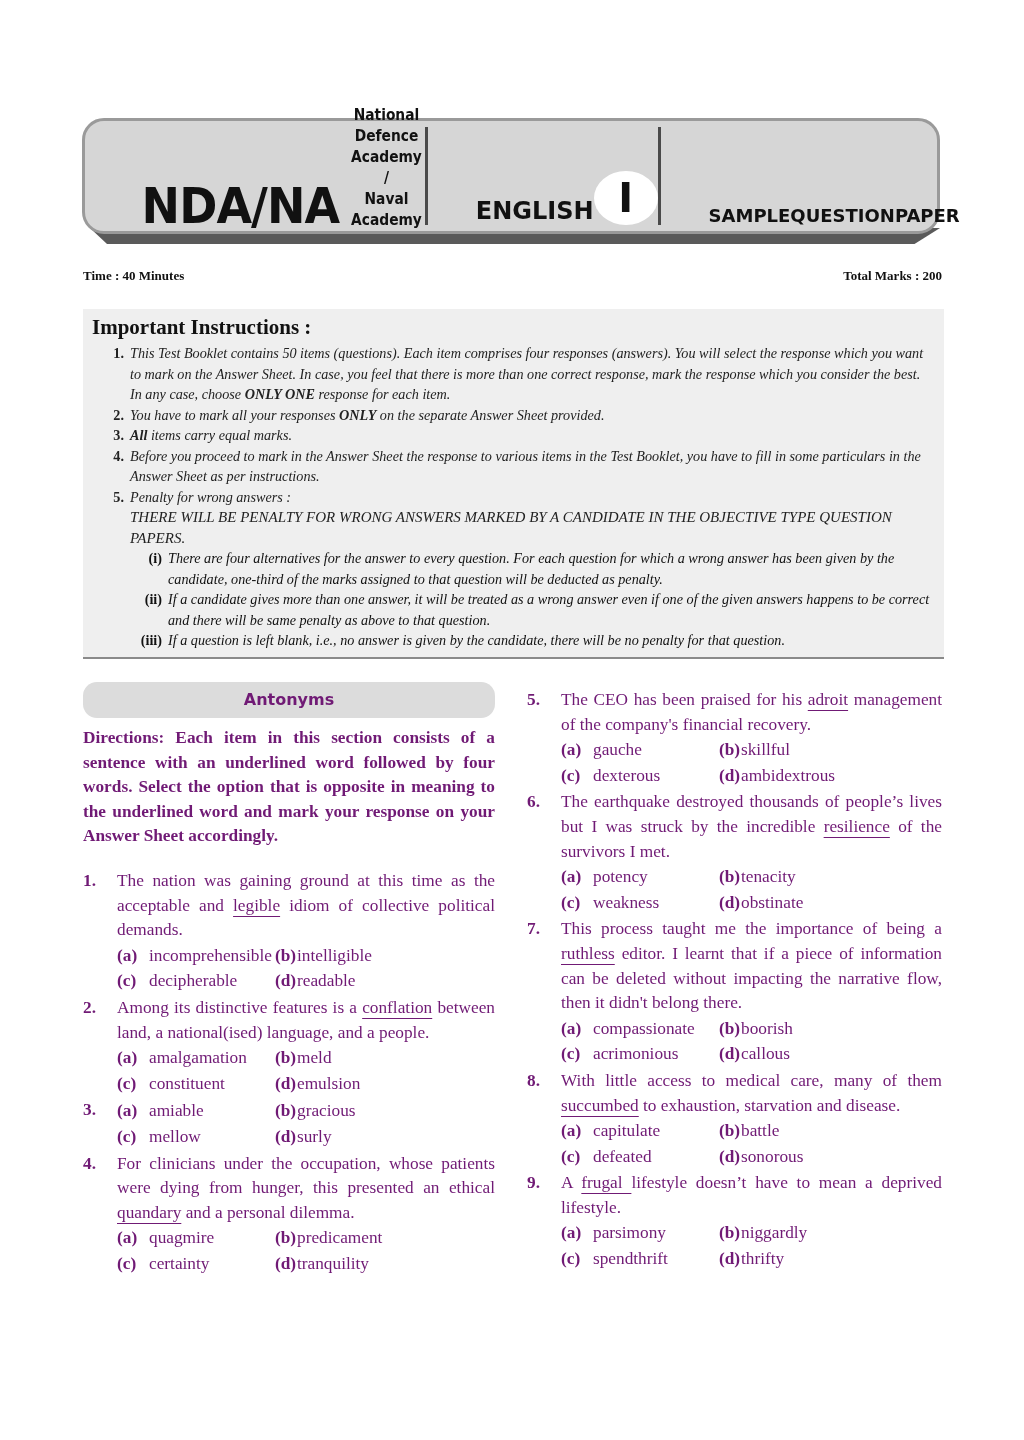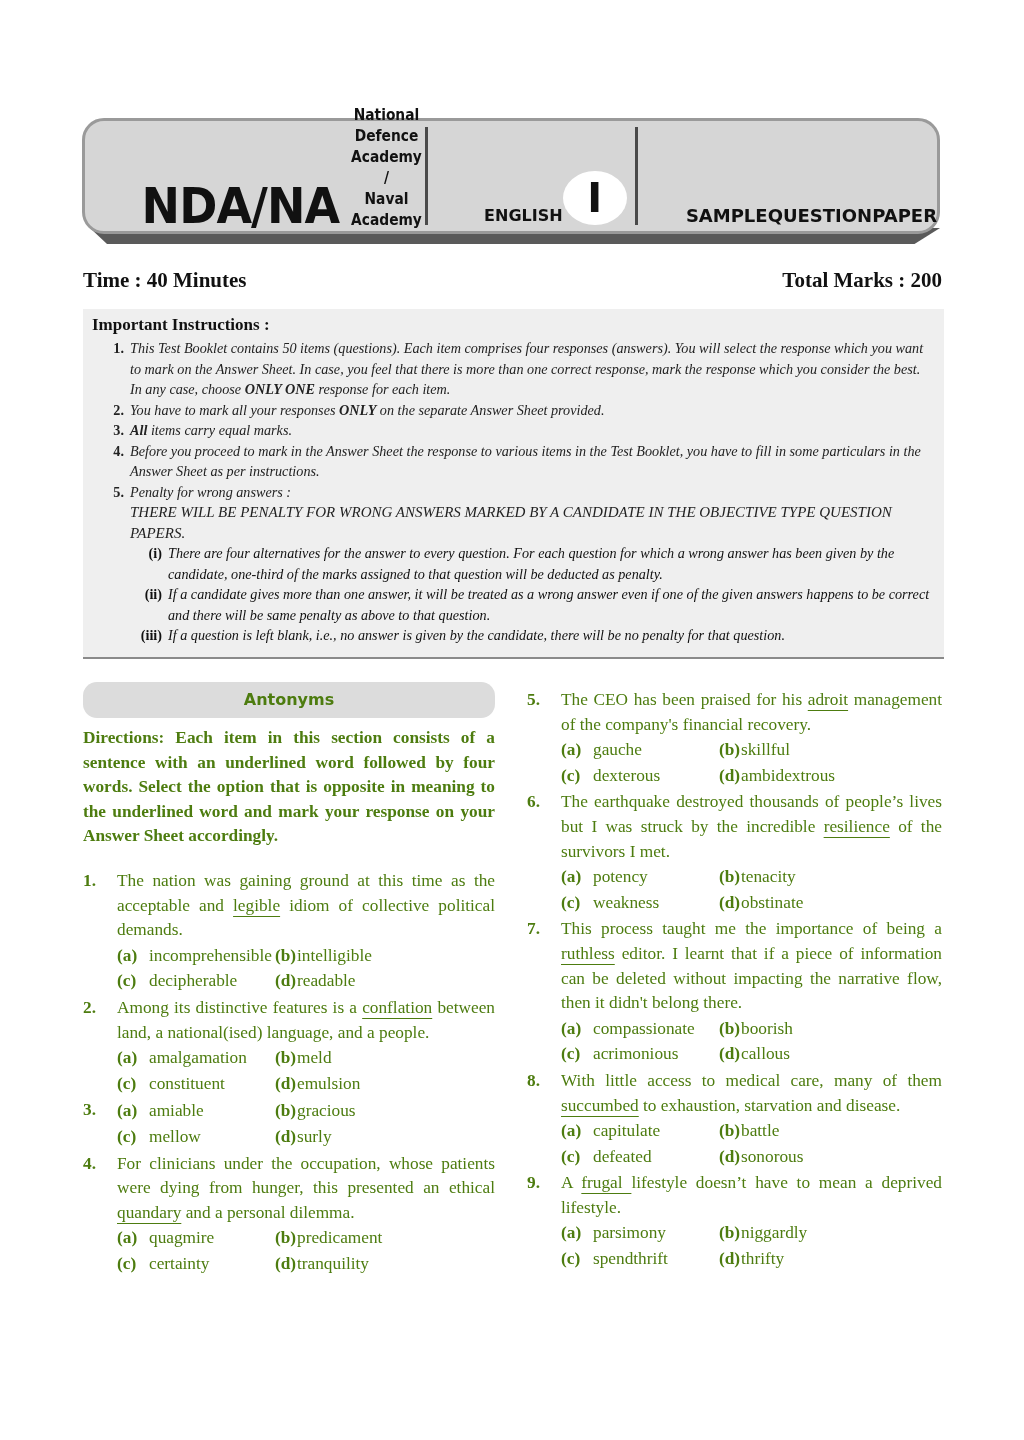--- a/index.html
+++ b/index.html
@@ -13,44 +13,44 @@
     border: 3px solid #9a9a9a; border-radius: 22px; box-sizing: border-box;
     display: flex; align-items: stretch; }
   .banner .cell { display: flex; flex-direction: row; align-items: flex-end; justify-content: center; padding-left: 48px; }
   .cell-left { width: 305px; }
   .cell-mid { width: 293px; border-left: 3px solid #4a4a4a; border-right: 3px solid #4a4a4a; margin: 6px 0; }
   .cell-right { flex: 1; }
   .nda-title { font-family: "DejaVu Sans", sans-serif; font-weight: bold; font-size: 50px; letter-spacing: -1px;
     line-height: 50px; transform: scaleX(0.92); margin-top: -2px; }
   .nda-sub { font-family: "DejaVu Sans", sans-serif; font-weight: bold; font-size: 15px; line-height: 21px; text-align: center;
     transform: scaleX(0.92); }
-  .subject { font-family: "DejaVu Sans", sans-serif; font-weight: bold; font-size: 16px; margin-top: -6px; }
+  .subject { font-family: "DejaVu Sans", sans-serif; font-weight: bold; font-size: 24px; margin-top: -6px; }
   .paper-circle { width: 64px; height: 54px; border-radius: 50%; background: #fff; margin-top: 6px;
     display: flex; align-items: center; justify-content: center; font-family: "DejaVu Sans", sans-serif; font-weight: bold; font-size: 40px; }
   .right-title { font-family: "DejaVu Sans", sans-serif; font-weight: bold; font-size: 18px; line-height: 30px; text-align: center; }
 
   
   .meta-row { position: absolute; left: 83px; top: 268px; width: 859px; display: flex; justify-content: space-between;
-    font-family: "Liberation Serif", serif; font-weight: bold; font-size: 21px; }
+    font-family: "Liberation Serif", serif; font-weight: bold; font-size: 13px; }
 
   
   .instr { position: absolute; left: 83px; top: 309px; width: 861px; height: 350px; background: #efefef;
     border-bottom: 2px solid #8a8a8a; box-sizing: border-box; padding: 6px 10px 0 9px;
     font-family: "Liberation Serif", serif; }
-  .instr h2 { margin: 0 0 3px 0; font-size: 17px; font-weight: bold; }
+  .instr h2 { margin: 0 0 3px 0; font-size: 21px; font-weight: bold; }
   .instr .item { display: flex; font-size: 14.2px; line-height: 20.5px; font-style: italic; color: #222; }
   .instr .num { font-style: normal; font-weight: bold; width: 32px; text-align: right; padding-right: 6px; flex-shrink: 0; }
   .instr .txt { flex: 1; }
   .instr .upper { font-style: italic; font-size: 15px; }
   .instr .sub { display: flex; font-size: 14.2px; line-height: 20.5px; font-style: italic; }
   .instr .sub .num { width: 70px; }
   b.em { font-weight: bold; }
 
   
-  .col { position: absolute; top: 682px; font-family: "Liberation Serif", serif; font-size: 17.3px; line-height: 24.6px; color: #4d7c0f; }
+  .col { position: absolute; top: 682px; font-family: "Liberation Serif", serif; font-size: 17.3px; line-height: 24.6px; color: #701a75; }
   .col-left { left: 83px; width: 412px; }
   .col-right { left: 527px; width: 415px; top: 688px; }
   .section-pill { height: 36px; background: #dcdcdc; border-radius: 14px; display: flex; align-items: center; justify-content: center;
     font-family: "DejaVu Sans", sans-serif; font-weight: bold; font-size: 16px; margin-bottom: 8px; }
   .directions { font-weight: bold; text-align: justify; text-align-last: left; margin-bottom: 20px; }
   .q { display: flex; margin-bottom: 0px; }
   .q .qn { font-weight: bold; width: 34px; flex-shrink: 0; }
   .q .qbody { flex: 1; }
   .q .stem { text-align: justify; }
   .ul { text-decoration: underline; text-underline-offset: 5px; text-decoration-thickness: 1px; }

